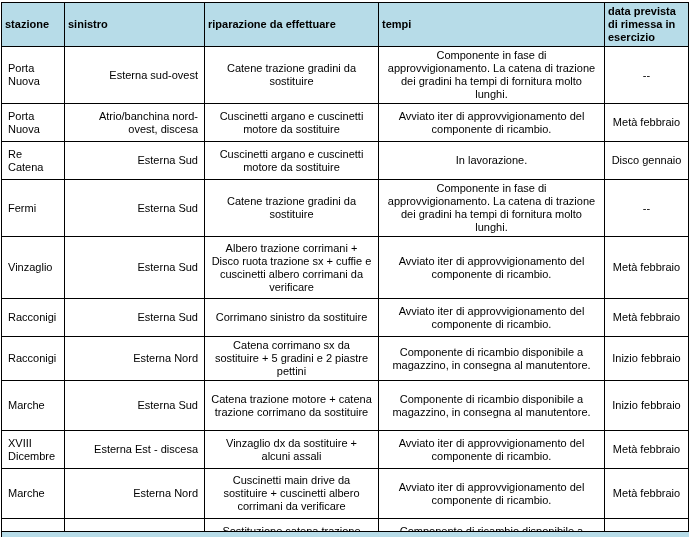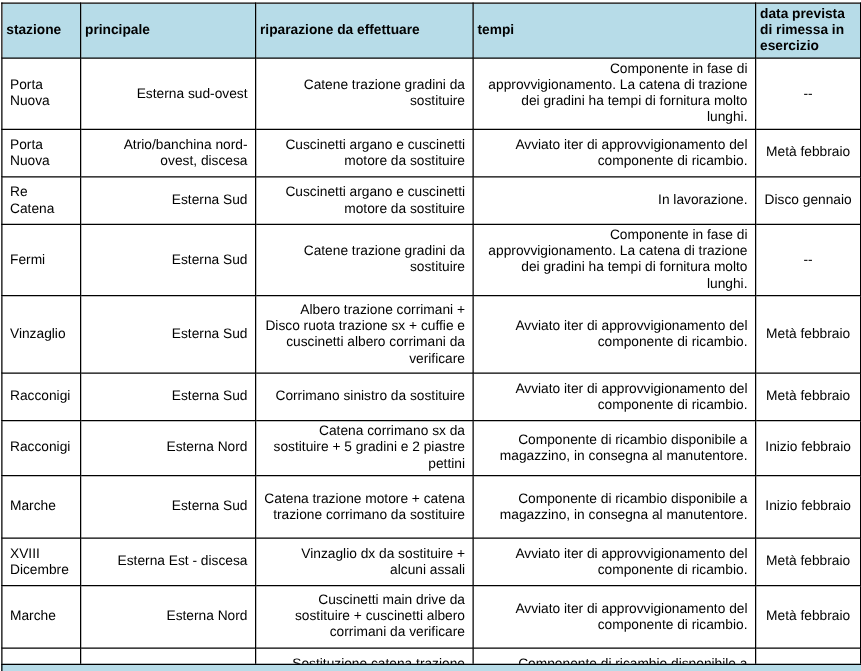--- a/index.html
+++ b/index.html
@@ -38,22 +38,22 @@
   }
   table.maintenance thead th {
     background: #b7dce8;
     font-weight: bold;
     text-align: left;
     height: 38px;
     padding: 2px 3px;
   }
   td.c-stazione { text-align: left; padding: 2px 2px; }
   td.c-posizione { text-align: right; }
-  td.c-riparazione { text-align: right; }
-  td.c-note { text-align: right; }
+  td.c-riparazione { text-align: center; }
+  td.c-note { text-align: center; }
   td.c-data { text-align: center; padding: 2px 3px; }
   tr.rh2 { height: 38px; }
   tr.rh3 { height: 50px; }
   tr.rh4 { height: 62px; }
   .next-row-sliver {
     position: absolute;
     left: 1px;
     bottom: 0;
     width: 687px;
     height: 5px;
@@ -71,21 +71,21 @@
     <colgroup>
       <col style="width:63px">
       <col style="width:140px">
       <col style="width:174px">
       <col style="width:226px">
       <col style="width:84px">
     </colgroup>
     <thead>
       <tr>
         <th>stazione</th>
-        <th>principale</th>
+        <th>sinistro</th>
         <th>riparazione da effettuare</th>
         <th>tempi</th>
         <th>data prevista di rimessa in esercizio</th>
       </tr>
     </thead>
     <tbody>
       <tr class="rh3">
         <td class="c-stazione">Porta Nuova</td>
         <td class="c-posizione">Esterna sud-ovest</td>
         <td class="c-riparazione">Catene trazione gradini da sostituire</td>

